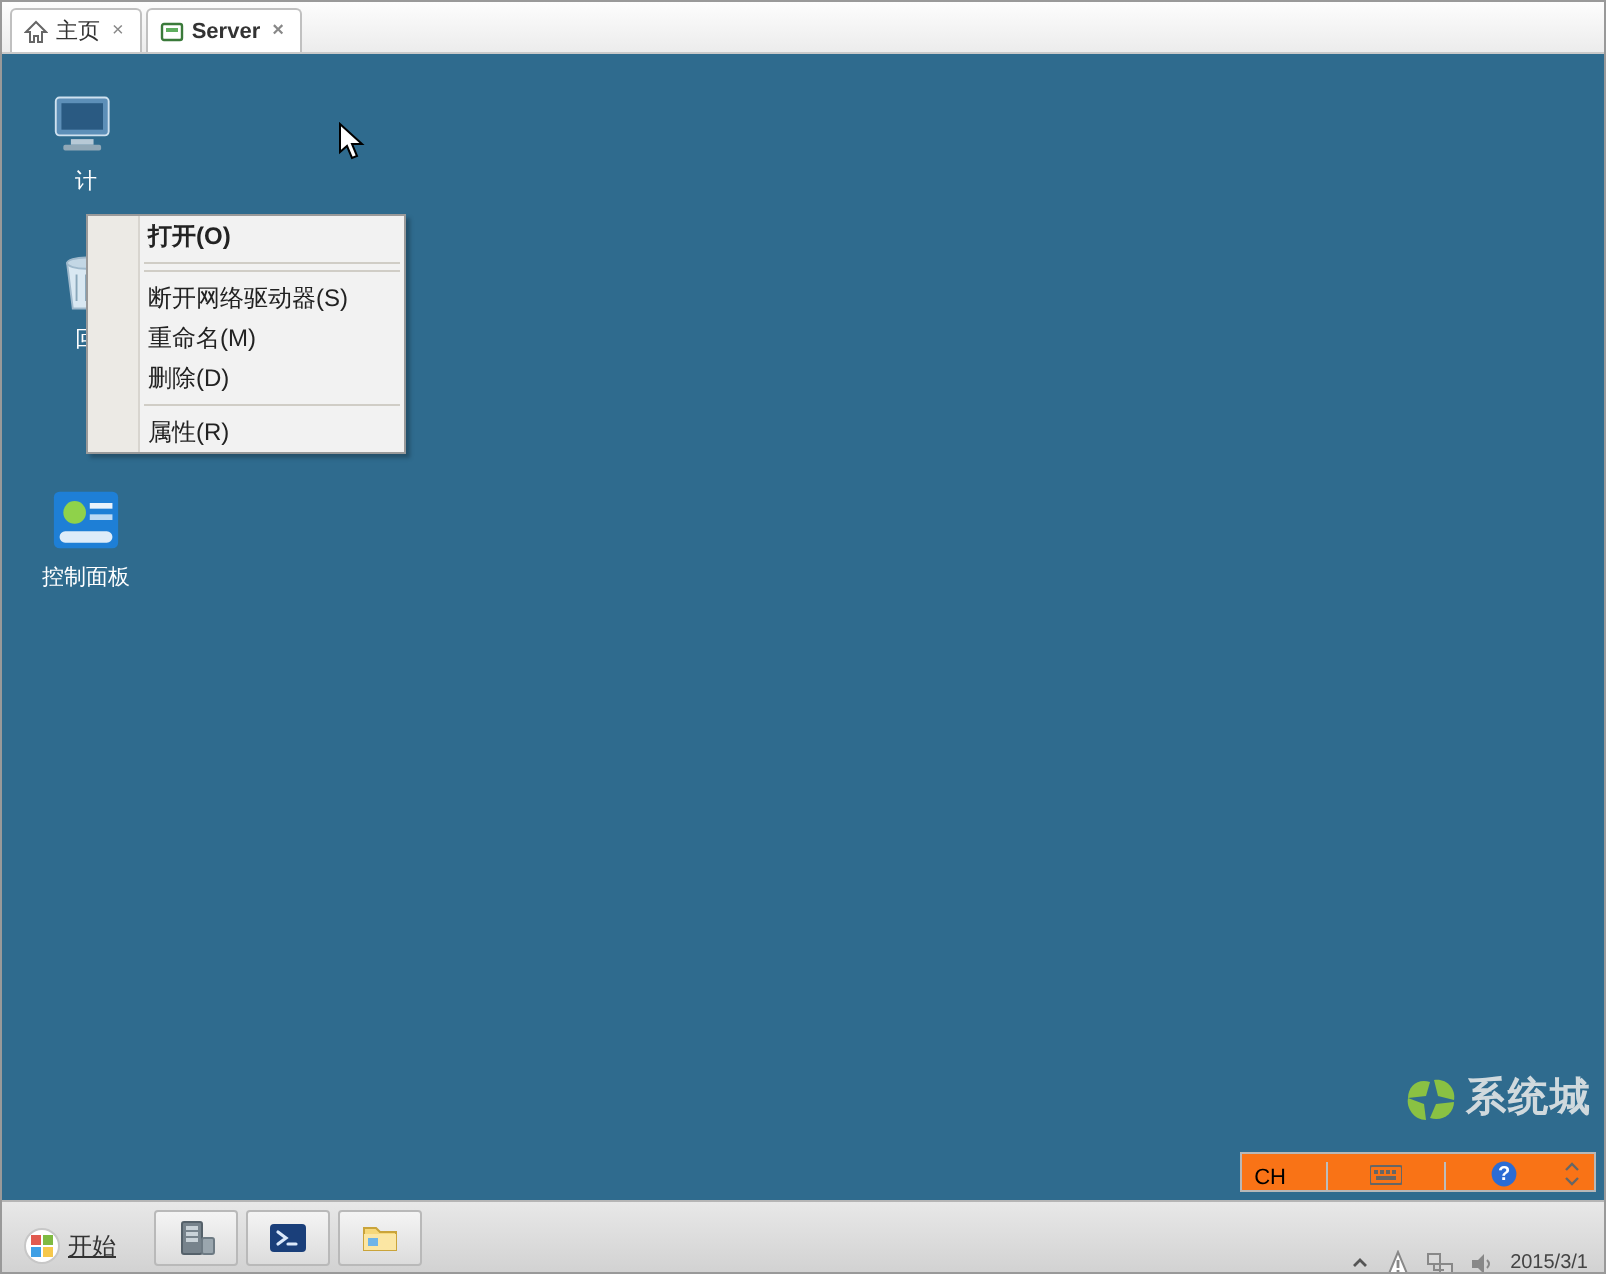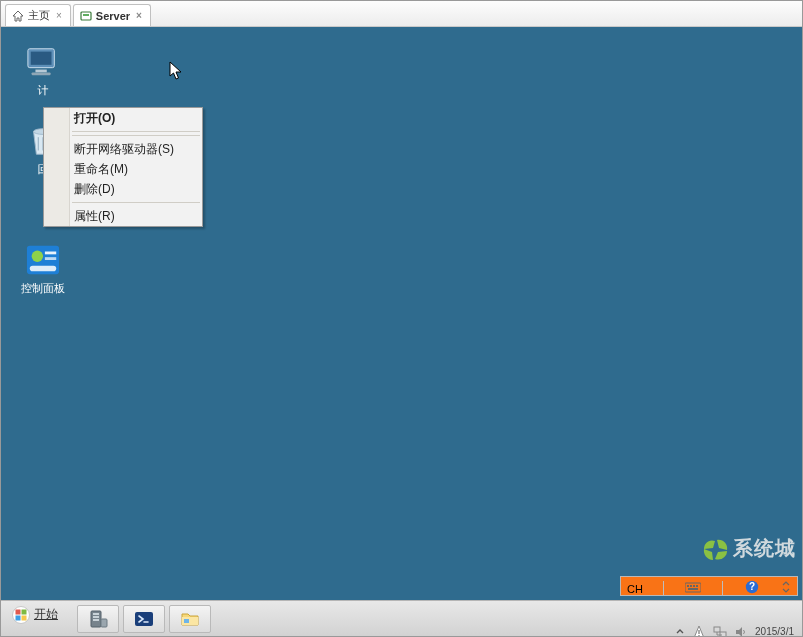--- a/index.html
+++ b/index.html
@@ -30,21 +30,21 @@
 
 .cursor { position: absolute; left: 168px; top: 34px; pointer-events: none; }
 
 
 .traystrip { position: absolute; right: 4px; bottom: 40px; height: 20px; background: #f97316; border: 1px solid #b8b8b8; display: flex; align-items: flex-end; gap: 20px; padding: 0 6px; font-size: 11px; }
 .tray-sep { width: 1px; height: 14px; background: #bdbdbd; }
 .tray-btn { display:flex; align-items:center; justify-content:center; width:18px; height:16px;}
 
 
 .taskbar { position: absolute; left: 0; right: 0; bottom: 0; height: 36px; background: linear-gradient(#e8e8e8,#d2d2d2); border-top: 1px solid #b5b5b5; display: flex; align-items: center; }
-.start { height: 28px; margin-left: 4px; padding: 0 10px 0 6px; display: flex; align-items: flex-start; gap: 4px; border: 1px solid transparent; border-radius: 3px; font-size: 12px; color: #333; text-decoration: underline; }
+.start { height: 28px; margin-left: 4px; padding: 0 10px 0 6px; display: flex; align-items: flex-end; gap: 4px; border: 1px solid transparent; border-radius: 3px; font-size: 12px; color: #333; text-decoration: underline; }
 .task-icons { display: flex; align-items: center; gap: 4px; margin-left: 8px; }
 .task-btn { width: 42px; height: 28px; border: 1px solid #b9b9b9; background: linear-gradient(#f4f4f4,#dcdcdc); border-radius: 2px; display:flex; align-items:center; justify-content:center; }
 .tray-right { margin-left: auto; display: flex; align-items: center; gap: 8px; padding-right: 8px; font-size: 11px; color: #444; margin-top: 26px; }
 
 
 .watermark { position: absolute; right: 6px; bottom: 38px; display:flex; align-items:flex-end; gap:2px; opacity:.95; }
 .wm-text { font-size: 20px; font-weight: bold; color: #d9dfe2; font-family: SimHei, sans-serif; letter-spacing:1px;}
 
 svg { display:block; }
 </style>

